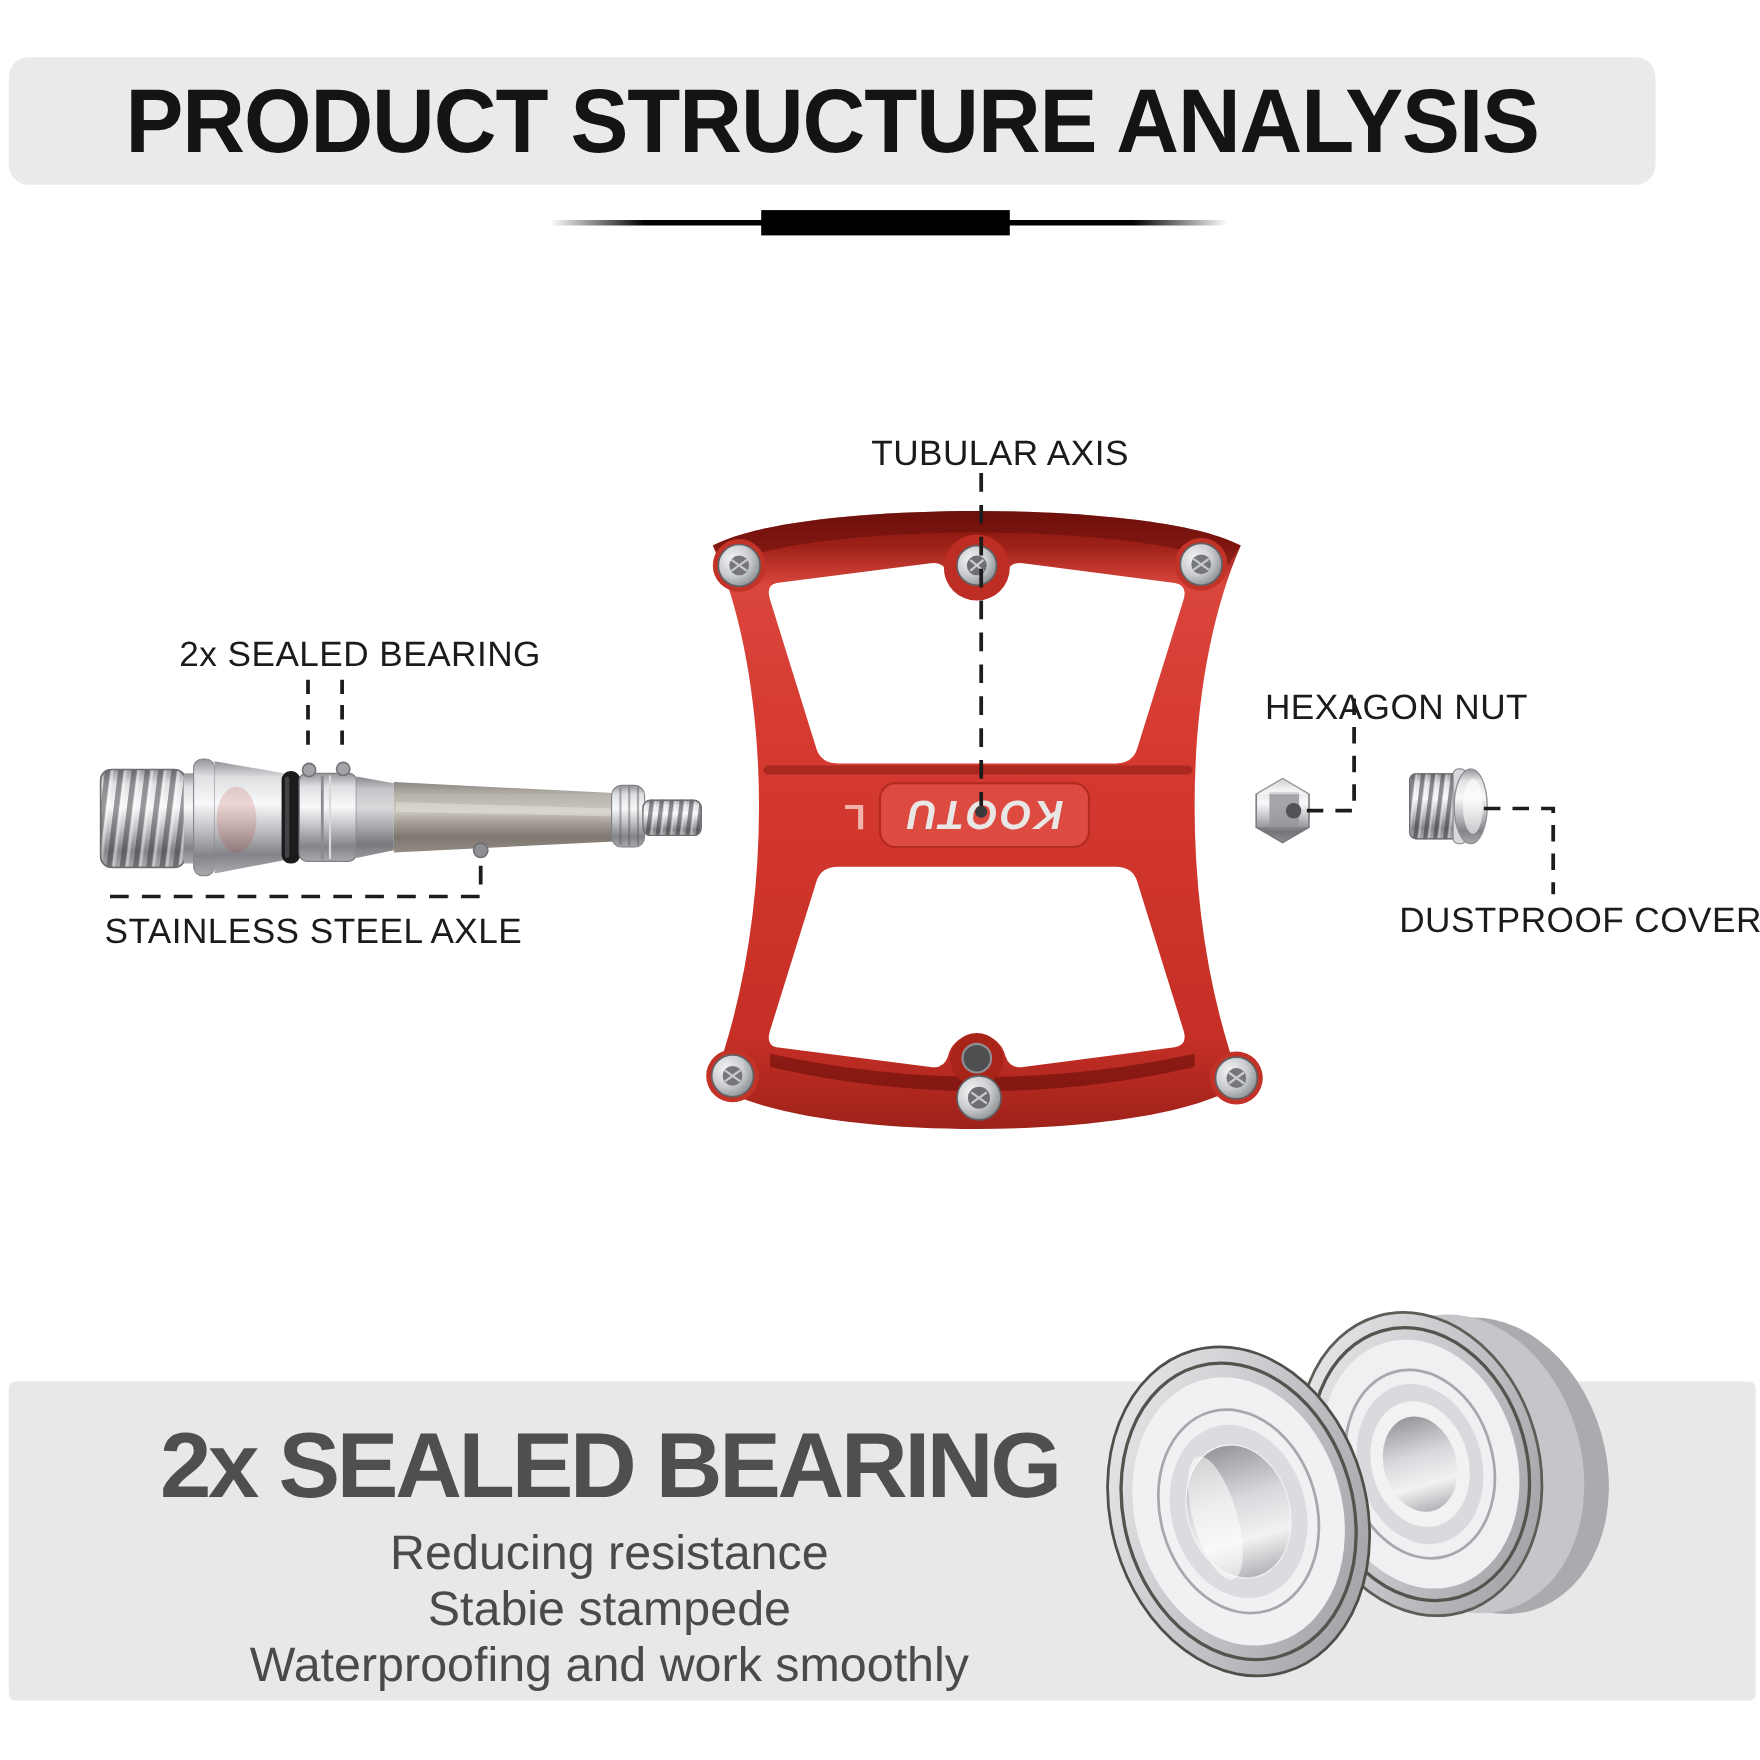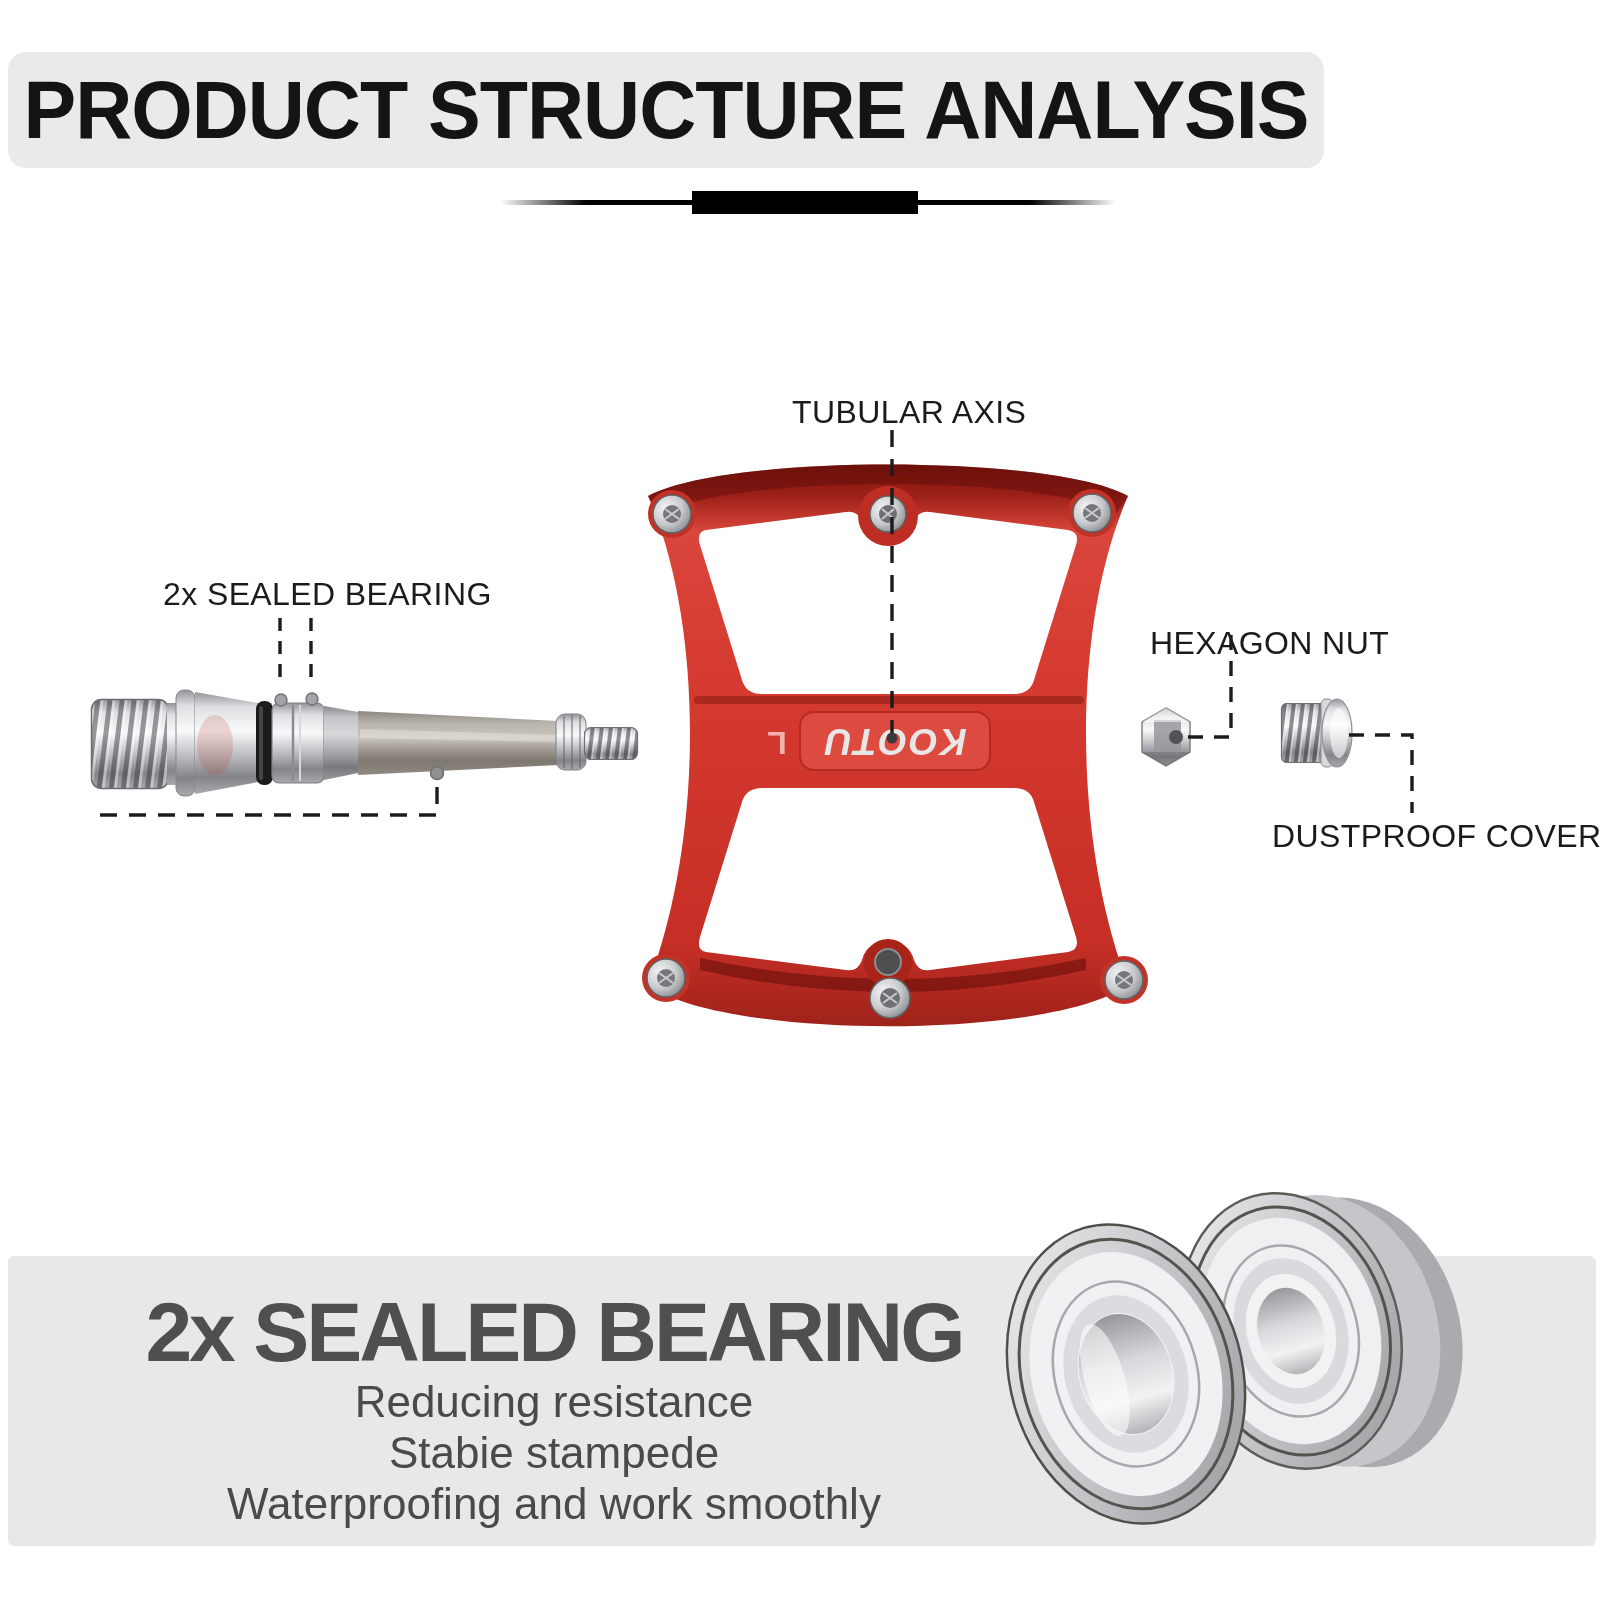--- a/index.html
+++ b/index.html
@@ -1,37 +1,37 @@
 <!DOCTYPE html>
 <html><head>
 <meta charset="utf-8">
 <style>
   html,body{margin:0;padding:0;background:#ffffff;}
   .page{position:relative;width:1600px;height:1600px;background:#ffffff;overflow:hidden;
         font-family:"Liberation Sans","DejaVu Sans",sans-serif;}
   
-  .header-band{position:absolute;left:8px;top:52px;width:1316px;height:116px;
+  .header-band{position:absolute;left:8px;top:52px;width:1497px;height:116px;
                background:#eaeaea;border-radius:18px;display:flex;align-items:center;justify-content:center;}
   .header-title{font-size:79px;font-weight:700;letter-spacing:-1px;color:#141414;white-space:nowrap;
                 transform:scaleY(1.04);}
   
   .divider-line{position:absolute;left:500px;top:200px;width:616px;height:5px;
     background:linear-gradient(to right,rgba(0,0,0,0),#000 14%,#000 86%,rgba(0,0,0,0));}
   .divider-bar{position:absolute;left:692px;top:191px;width:226px;height:23px;background:#000;}
   
   .callout{position:absolute;font-size:32px;color:#1b1b1b;white-space:nowrap;letter-spacing:0.4px;}
   
   .art{position:absolute;left:0;top:0;z-index:5;pointer-events:none;}
   
   .feature-band{position:absolute;left:8px;top:1256px;width:1588px;height:290px;
                 background:#e8e8e8;border-radius:6px;z-index:1;}
   .feature-copy{position:absolute;left:0;top:1288px;width:1108px;text-align:center;z-index:3;}
   .feature-title{font-size:84px;font-weight:700;letter-spacing:-3px;color:#4f4f4f;line-height:1.05;margin:0;}
   .feature-line{font-size:44px;color:#4a4a4a;line-height:1.16;}
-  .feature-lines{margin-top:0;}
+  .feature-lines{margin-top:10px;}
 </style>
 </head>
 <body>
 
 <div class="page">
 
   <div class="header-band">
     <div class="header-title">PRODUCT STRUCTURE ANALYSIS</div>
   </div>
   <div class="divider-line"></div>
@@ -43,20 +43,21 @@
     <div class="feature-lines">
       <div class="feature-line">Reducing resistance</div>
       <div class="feature-line">Stabie stampede</div>
       <div class="feature-line">Waterproofing and work smoothly</div>
     </div>
   </div>
 
   <div class="callout" style="left:792px;top:394px;">TUBULAR AXIS</div>
   <div class="callout" style="left:163px;top:576px;">2x SEALED BEARING</div>
   <div class="callout" style="left:1150px;top:625px;">HEXAGON NUT</div>
+  <div class="callout" style="left:95px;top:828px;">STAINLESS STEEL AXLE</div>
   <div class="callout" style="left:1272px;top:818px;">DUSTPROOF COVER</div>
 
   <svg class="art" width="1600" height="1600" viewBox="0 0 1600 1600">
     <defs>
       <linearGradient id="pedalBody" x1="0" y1="0" x2="0" y2="1">
         <stop offset="0" stop-color="#7d140e"></stop>
         <stop offset="0.055" stop-color="#9c2018"></stop>
         <stop offset="0.12" stop-color="#da463c"></stop>
         <stop offset="0.32" stop-color="#d63c32"></stop>
         <stop offset="0.58" stop-color="#cf352b"></stop>

